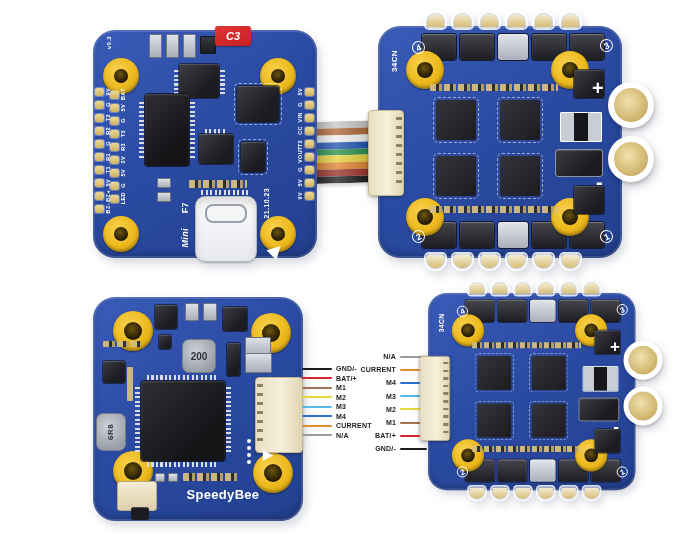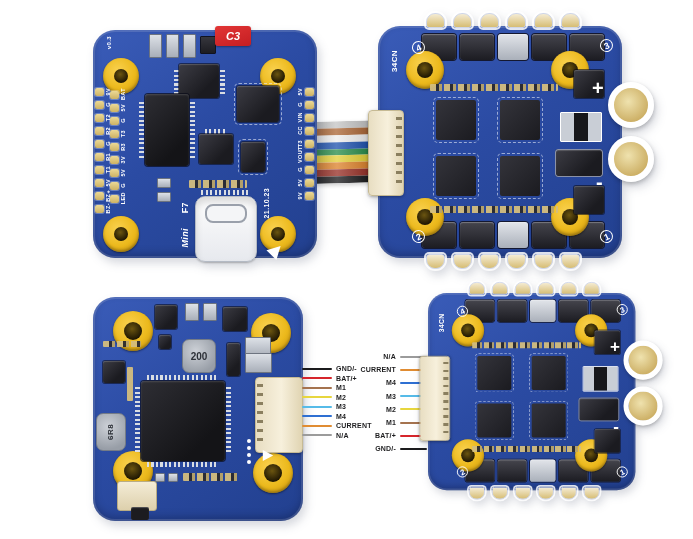--- a/index.html
+++ b/index.html
@@ -393,20 +393,21 @@
       </div>
     <div class="arrow-logo" style="left:168px; top:152px; transform:rotate(90deg) scale(.8);"></div>
 
     <div class="stripe-pads" style="left:90px; top:176px; width:56px; height:8px;"></div>
     <div class="smd" style="left:62px; top:176px; width:10px; height:9px;"></div>
     <div class="smd" style="left:75px; top:176px; width:10px; height:9px;"></div>
 
     <div class="switch-base" style="left:24px; top:184px; width:40px; height:30px;"></div>
     <div class="switch-knob" style="left:38px; top:210px; width:18px; height:13px;"></div>
 
+    <span class="brand" style="left:70px; top:190px; width:120px; text-align:center;">SpeedyBee</span>
   </div>
 
   <div class="wires left" style="left:302px; top:364px;">
       <div class="wire-row">
         <span class="wire-line" style="background: rgb(27, 27, 29);"></span>
         <span class="wire-text">GND/-</span>
       </div>
       <div class="wire-row">
         <span class="wire-line" style="background: rgb(214, 37, 43);"></span>
         <span class="wire-text">BAT/+</span>

